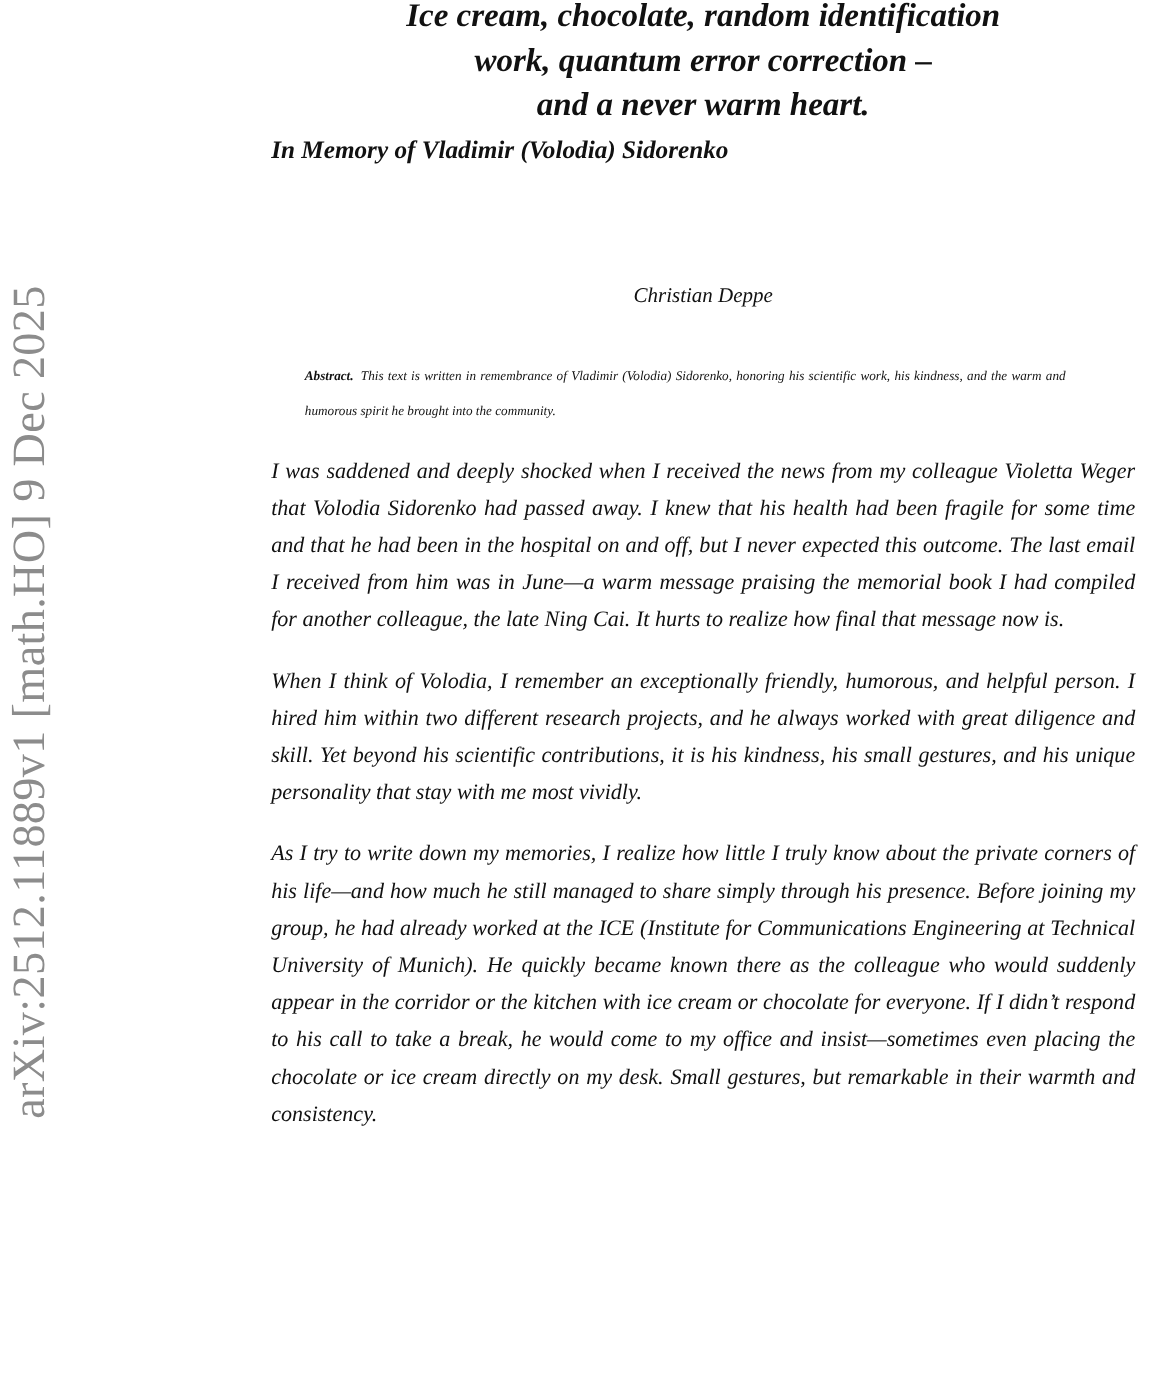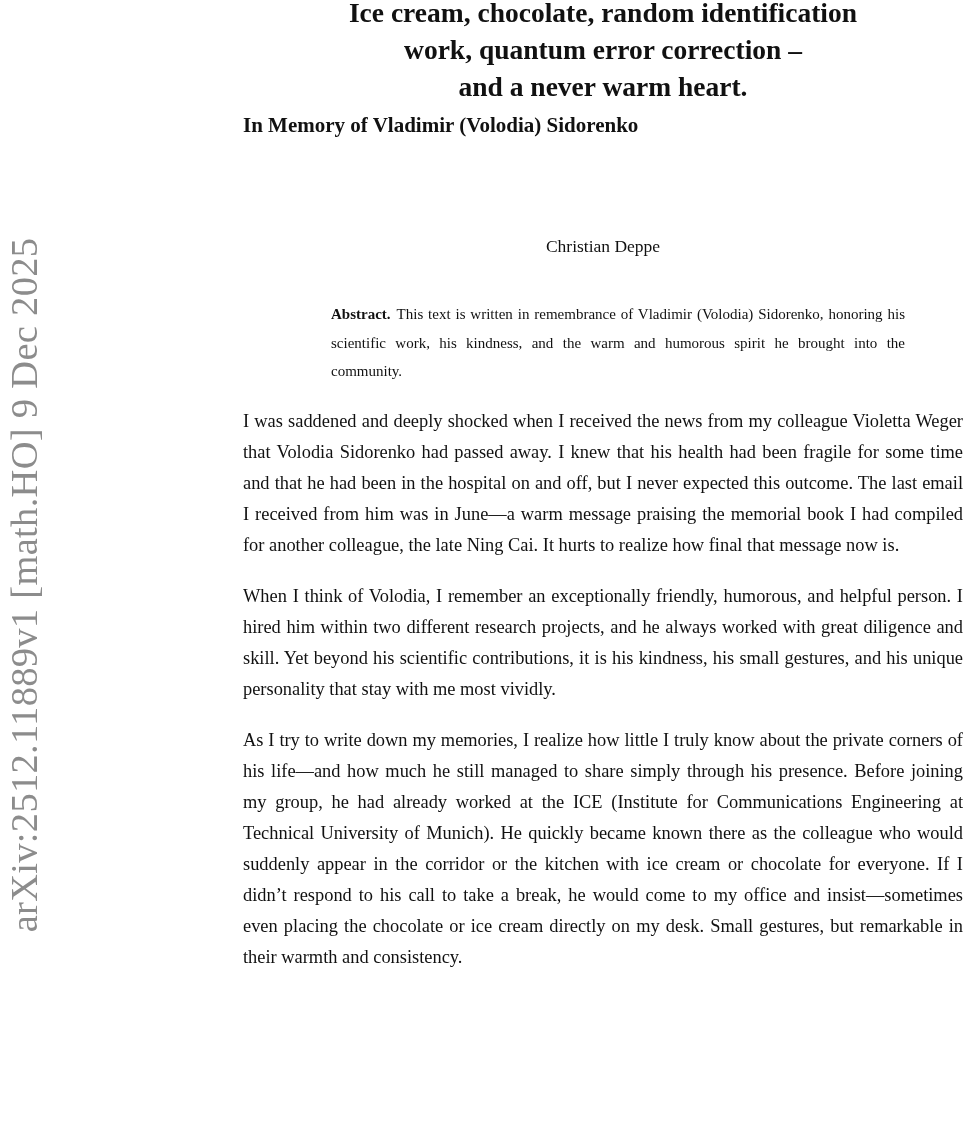--- a/index.html
+++ b/index.html
@@ -29,23 +29,24 @@
       display: block;
       transform: rotate(-90deg);
       white-space: nowrap;
       font-family: "Liberation Serif", "DejaVu Serif", serif;
       font-size: 38.5px;
       color: #8c8c8c;
       letter-spacing: 0.3px;
     }
     .page {
       position: absolute;
-      left: 243px;
+      left: 226px;
       top: 0;
       width: 720px;
+      font-style: italic;
     }
     .title {
       text-align: center;
       font-weight: bold;
       font-size: 27.5px;
       line-height: 37px;
       margin: -6px 0 0 0;
       padding-left: 0;
     }
     .subtitle {
@@ -67,22 +68,22 @@
       line-height: 23px;
       margin-top: 12px;
     }
     .email {
       text-align: center;
       font-family: "Liberation Mono", "DejaVu Sans Mono", monospace;
       font-size: 14px;
       line-height: 22px;
     }
     .abstract {
-      margin: 42px 58px 0 88px;
-      font-size: 15px;
+      margin: 42px 58px 0 28px;
+      font-size: 11px;
       line-height: 28.5px;
       text-align: justify;
     }
     .abstract .label {
       font-weight: bold;
       margin-right: 6px;
     }
     .body-text {
       margin-top: 20px;
       font-size: 18.4px;

